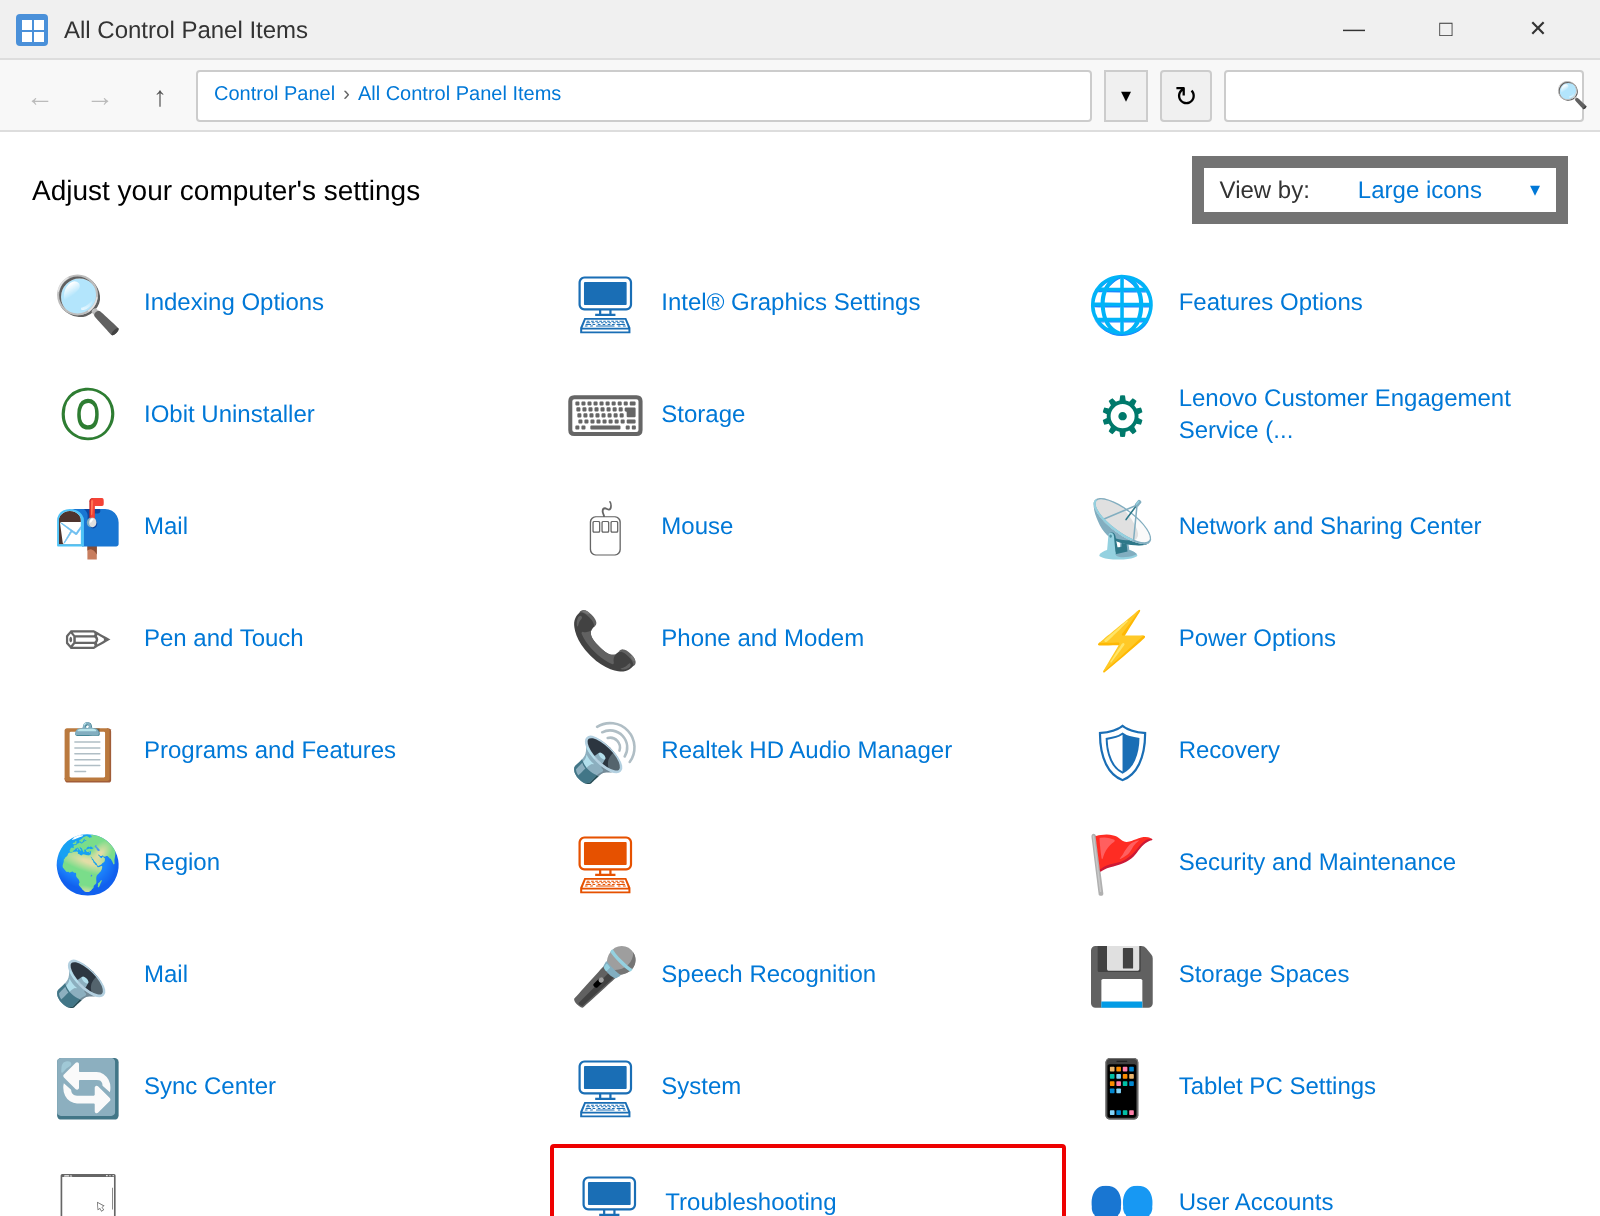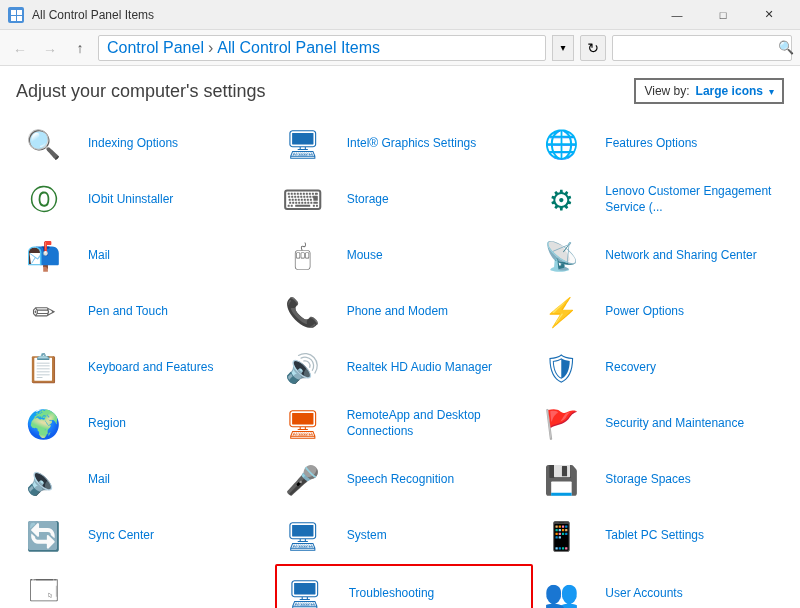--- a/index.html
+++ b/index.html
@@ -36,21 +36,21 @@
       border-bottom: 1px solid #ddd;
     }
     .nav-btn {
       width: 24px; height: 24px; border: none; background: transparent; cursor: pointer;
       color: #555; font-size: 14px; display: flex; align-items: center; justify-content: center;
       border-radius: 2px;
     }
     .nav-btn.disabled { color: #bbb; cursor: default; }
     .address-path {
       flex: 1; height: 26px; border: 1px solid #ccc; background: #fff;
-      display: flex; align-items: center; padding: 0 8px; font-size: 16px; color: #333;
+      display: flex; align-items: center; padding: 0 8px; font-size: 10px; color: #333;
       border-radius: 2px;
     }
     .path-separator { color: #666; margin: 0 4px; }
     .path-link { color: #0078d7; cursor: pointer; }
     .address-dropdown { width: 22px; height: 26px; border: 1px solid #ccc; background: #f0f0f0; cursor: pointer; display: flex; align-items: center; justify-content: center; font-size: 10px; }
     .refresh-btn { width: 26px; height: 26px; border: 1px solid #ccc; background: #f0f0f0; cursor: pointer; display: flex; align-items: center; justify-content: center; font-size: 14px; border-radius: 2px; }
     .search-box {
       width: 180px; height: 26px; border: 1px solid #ccc; background: #fff;
       display: flex; align-items: center; padding: 0 6px; border-radius: 2px; gap: 4px;
     }
@@ -64,48 +64,48 @@
     .content-area { flex: 1; overflow-y: auto; padding: 0; position: relative; }
     .content-area::-webkit-scrollbar { width: 12px; }
     .content-area::-webkit-scrollbar-track { background: #f0f0f0; }
     .content-area::-webkit-scrollbar-thumb { background: #c0c0c0; border: 1px solid #a0a0a0; }
 
     
     .content-header {
       display: flex; justify-content: space-between; align-items: center;
       padding: 12px 16px 8px 16px;
     }
-    .adjust-title { font-size: 18px; color: #404040; font-weight: 400; }
+    .adjust-title { font-size: 14px; color: #000000; font-weight: 400; }
     .view-by {
-      display: flex; align-items: center; gap: 6px; font-size: 12px;
-      border: 2px solid #737373; padding: 4px 8px; cursor: pointer;
+      display: flex; align-items: center; gap: 24px; font-size: 12px;
+      border: 6px solid #737373; padding: 4px 8px; cursor: pointer;
     }
     .view-by-label { color: #333; }
-    .view-by-value { color: #0078d7; font-weight: 700; }
+    .view-by-value { color: #0078d7; font-weight: 400; }
     .view-by-arrow { color: #0078d7; font-size: 10px; }
 
     
     .items-grid {
       display: grid;
       grid-template-columns: repeat(3, 1fr);
       padding: 4px 8px 16px 16px;
       gap: 0;
     }
     .grid-item {
       display: flex; align-items: center; gap: 8px;
       padding: 8px 8px; cursor: pointer; border-radius: 2px;
       min-height: 52px;
     }
     .grid-item.highlighted { border: 2px solid #e00; }
     .item-icon {
       width: 40px; height: 40px; flex-shrink: 0;
       display: flex; align-items: center; justify-content: center;
       font-size: 28px;
     }
-    .item-label { font-size: 12px; color: #0078d7; line-height: 1.3; margin-left: 16px; }
+    .item-label { font-size: 12px; color: #0078d7; line-height: 1.3; }
 
     
     .icon-blue { color: #1a6eb5; }
     .icon-green { color: #2e7d32; }
     .icon-orange { color: #e65100; }
     .icon-gray { color: #666; }
     .icon-teal { color: #00796b; }
     .icon-red { color: #c62828; }
     .icon-yellow { color: #f9a825; }
   </style>
@@ -202,37 +202,36 @@
         <div class="grid-item">
           <div class="item-icon icon-gray">📞</div>
           <div class="item-label">Phone and Modem</div>
         </div>
         <div class="grid-item">
           <div class="item-icon icon-green">⚡</div>
           <div class="item-label">Power Options</div>
         </div>
         <div class="grid-item">
           <div class="item-icon icon-blue">📋</div>
-          <div class="item-label">Keyboard and Features</div>
+          <div class="item-label">Programs and Features</div>
         </div>
         <div class="grid-item">
           <div class="item-icon icon-red">🔊</div>
           <div class="item-label">Realtek HD Audio Manager</div>
         </div>
         <div class="grid-item">
           <div class="item-icon icon-blue">🛡</div>
           <div class="item-label">Recovery</div>
         </div>
         <div class="grid-item">
           <div class="item-icon icon-blue">🌍</div>
           <div class="item-label">Region</div>
         </div>
         <div class="grid-item">
           <div class="item-icon icon-orange">🖥</div>
-          <div class="item-label">RemoteApp and Desktop Connections</div>
         </div>
         <div class="grid-item">
           <div class="item-icon icon-yellow">🚩</div>
           <div class="item-label">Security and Maintenance</div>
         </div>
         <div class="grid-item">
           <div class="item-icon icon-gray">🔈</div>
           <div class="item-label">Mail</div>
         </div>
         <div class="grid-item">

